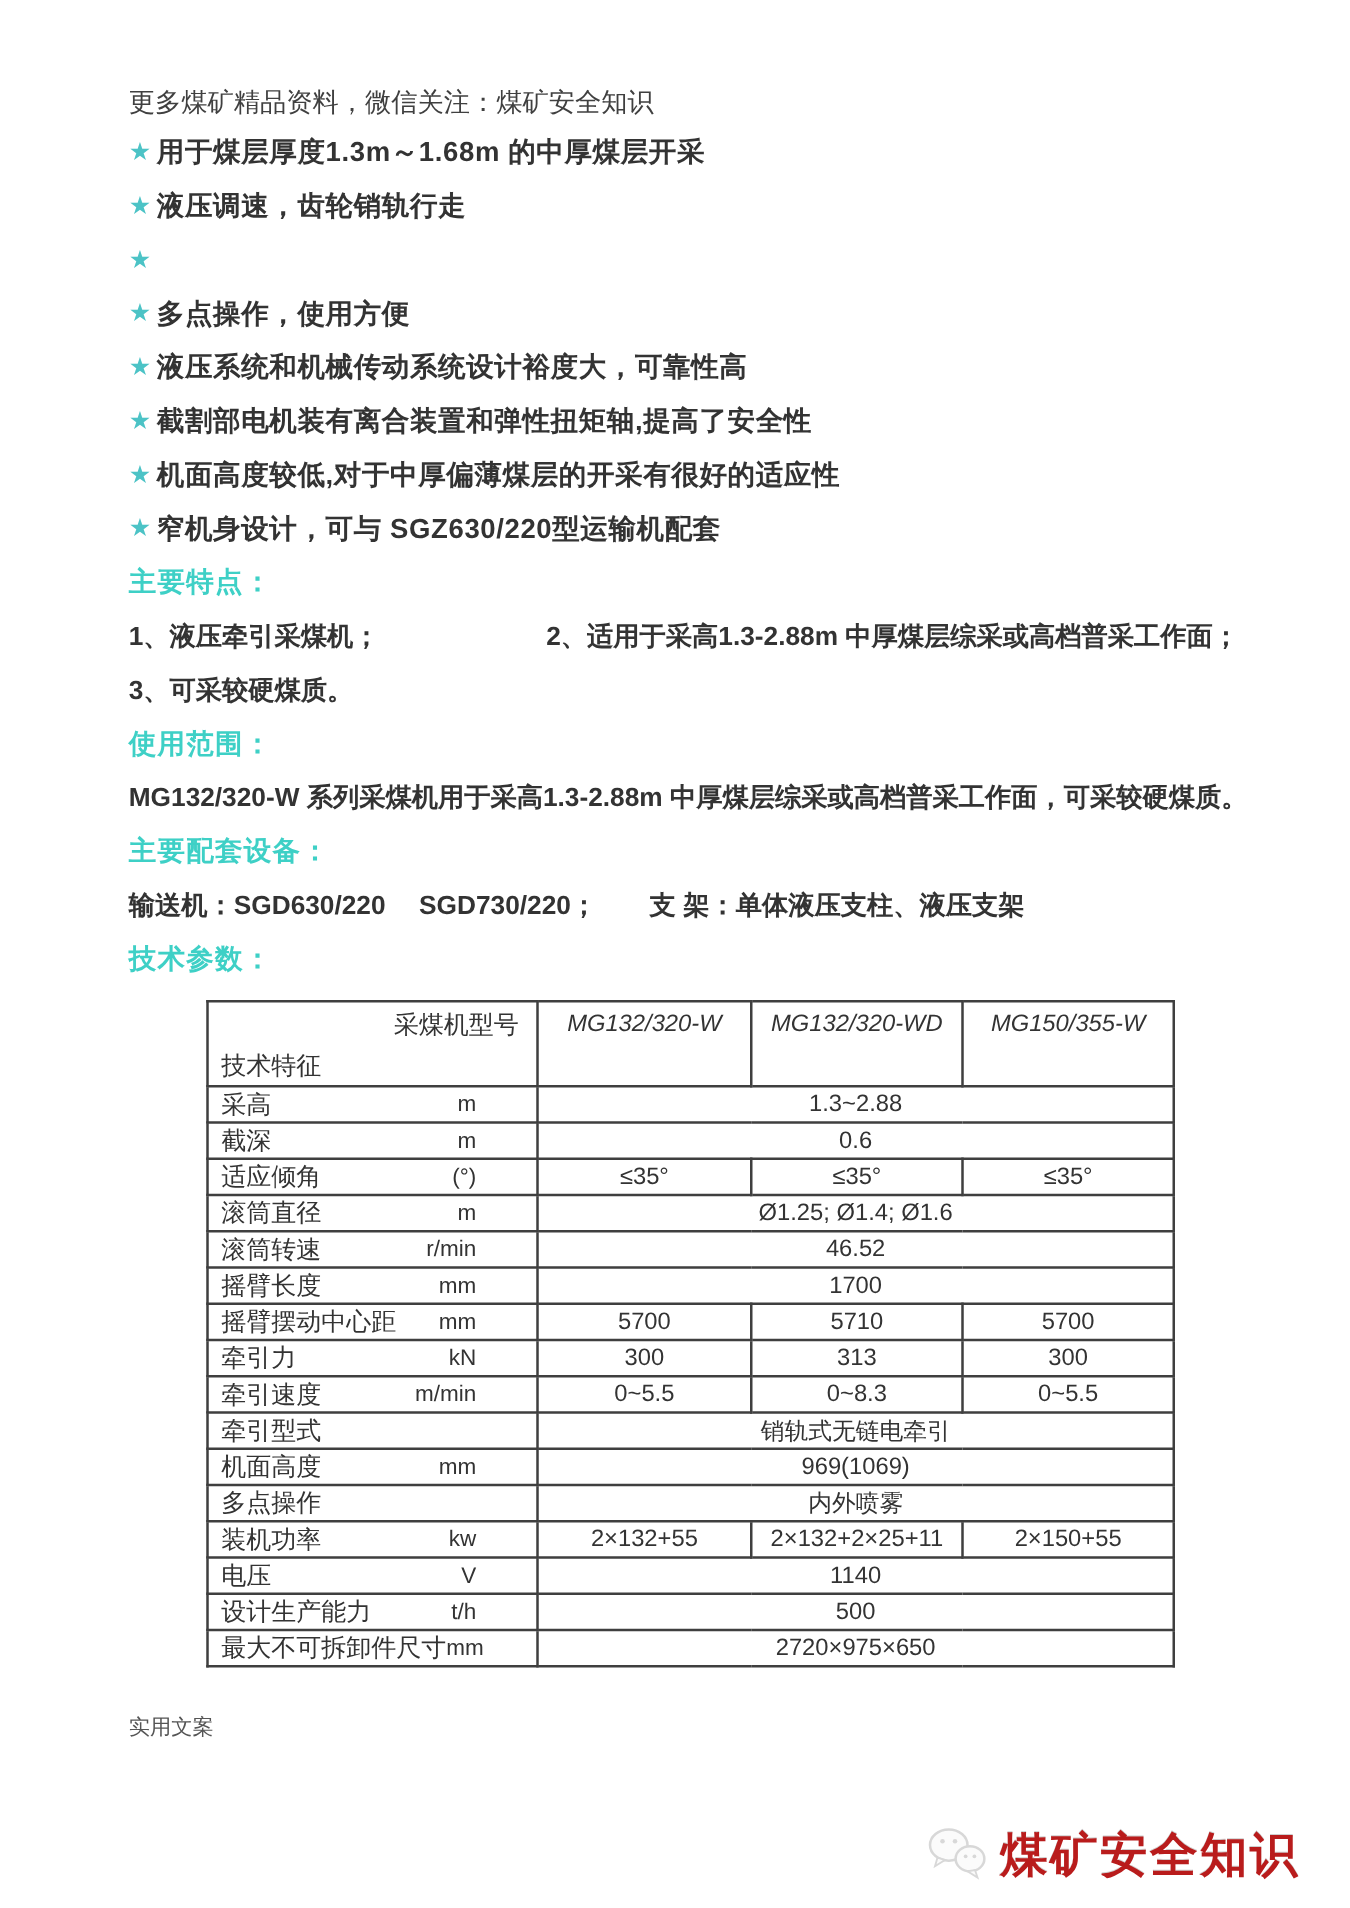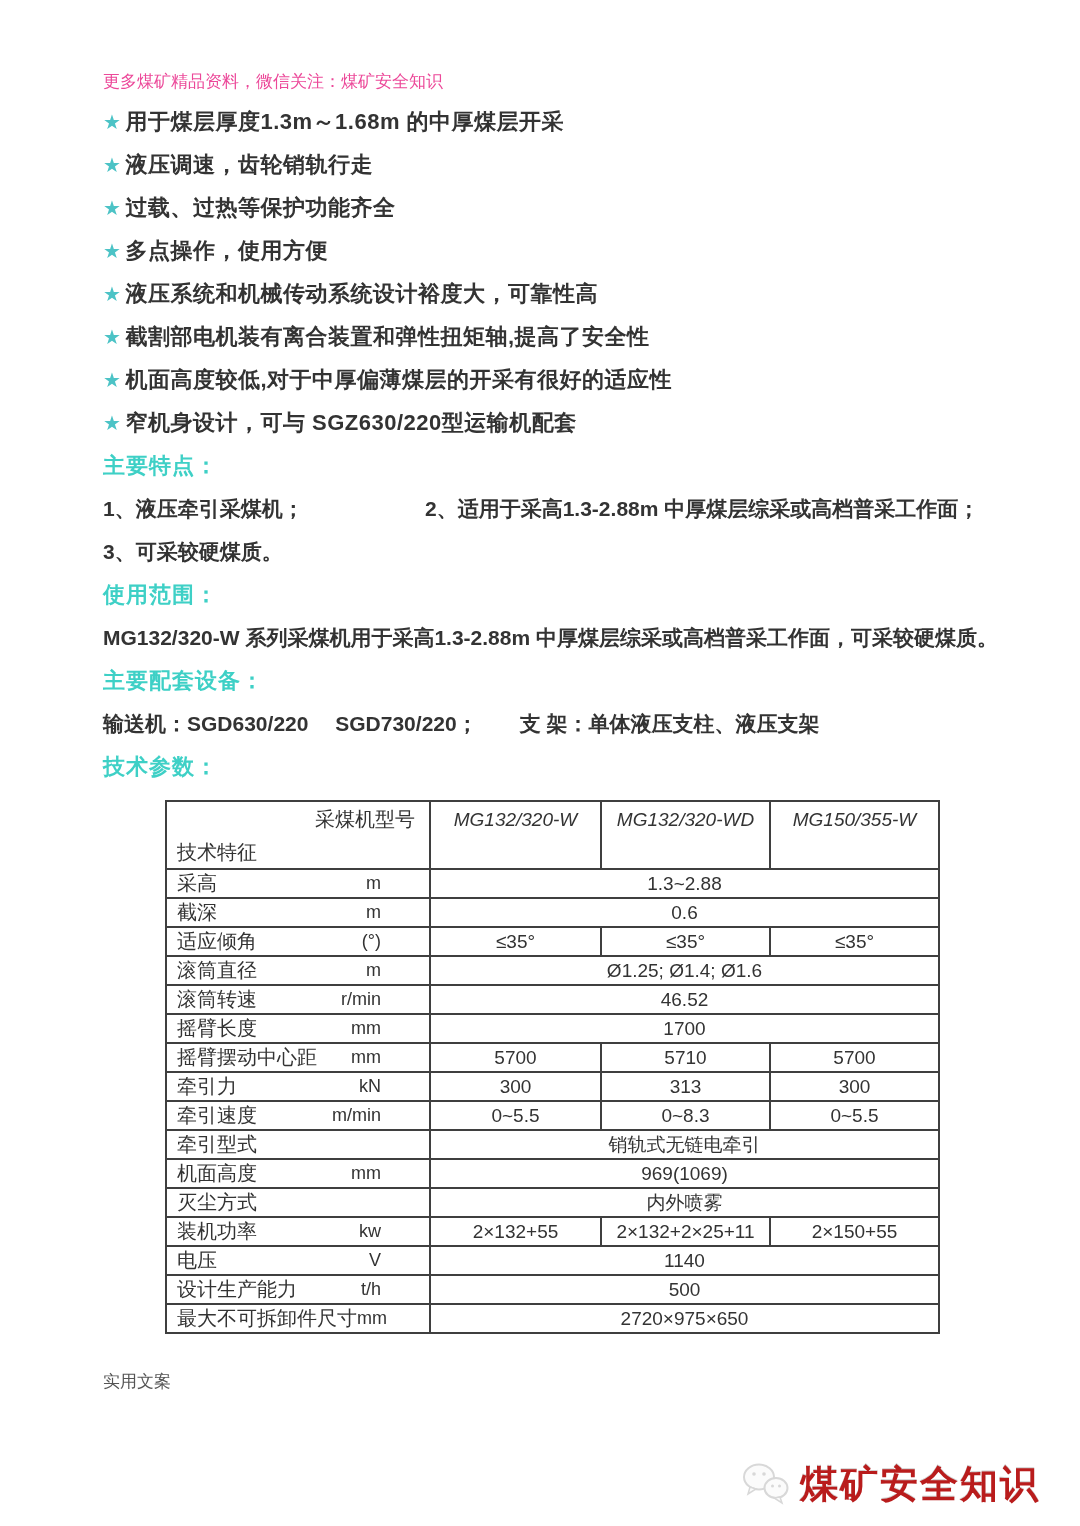--- a/index.html
+++ b/index.html
@@ -7,37 +7,37 @@
     position:relative;
     width:1080px;height:1526px;
     background:#ffffff;
     font-family:"Liberation Sans","DejaVu Sans",sans-serif;
     color:#3a3a3a;
     overflow:hidden;
   }
   .content{padding:72px 40px 0 103px;}
   .header-note{
     font-family:"Liberation Serif","DejaVu Serif",serif;
-    font-size:17px;color:#ec4899;height:28px;line-height:20px;
+    font-size:21px;color:#404040;height:28px;line-height:20px;
   }
   .feature-line{
     display:flex;align-items:center;height:43px;
     font-size:22px;font-weight:700;color:#333;
     letter-spacing:0.5px;white-space:nowrap;
   }
   .star{color:#4cc3c6;font-size:20px;margin-right:4px;font-weight:400;}
   .sect-heading{
     height:43px;display:flex;align-items:center;
     color:#3ed0c6;font-size:22px;font-weight:700;letter-spacing:1px;
   }
   .body-line{
     height:43px;display:flex;align-items:center;
     font-size:21px;font-weight:700;color:#333;white-space:nowrap;
   }
-  .numbered{gap:4px;}
+  .numbered{gap:16px;}
   .numbered .item-1{width:318px;flex:none;}
   .tech-table{
     margin:12px 0 0 62px;
     border-collapse:collapse;
     table-layout:fixed;
     width:709px;
     font-size:19px;color:#333;
   }
   .tech-table td,.tech-table th{
     border:2px solid #3f3f3f;
@@ -84,21 +84,20 @@
     <div class="feature-line">
       <span class="star">★</span>
       <span>用于煤层厚度1.3m～1.68m 的中厚煤层开采</span>
     </div>
     <div class="feature-line">
       <span class="star">★</span>
       <span>液压调速，齿轮销轨行走</span>
     </div>
     <div class="feature-line">
       <span class="star">★</span>
-      <span>过载、过热等保护功能齐全</span>
     </div>
     <div class="feature-line">
       <span class="star">★</span>
       <span>多点操作，使用方便</span>
     </div>
     <div class="feature-line">
       <span class="star">★</span>
       <span>液压系统和机械传动系统设计裕度大，可靠性高</span>
     </div>
     <div class="feature-line">
@@ -257,21 +256,21 @@
               <div class="label-wrap">
                 <span class="row-label">机面高度</span>
                 <span class="row-unit">mm</span>
               </div>
             </td>
         <td colspan="3">969(1069)</td>
       </tr>
       <tr>
         <td class="label-cell">
               <div class="label-wrap">
-                <span class="row-label">灭尘方式</span>
+                <span class="row-label">多点操作</span>
                 <span class="row-unit"></span>
               </div>
             </td>
         <td colspan="3">内外喷雾</td>
       </tr>
       <tr>
         <td class="label-cell">
               <div class="label-wrap">
                 <span class="row-label">装机功率</span>
                 <span class="row-unit">kw</span>

